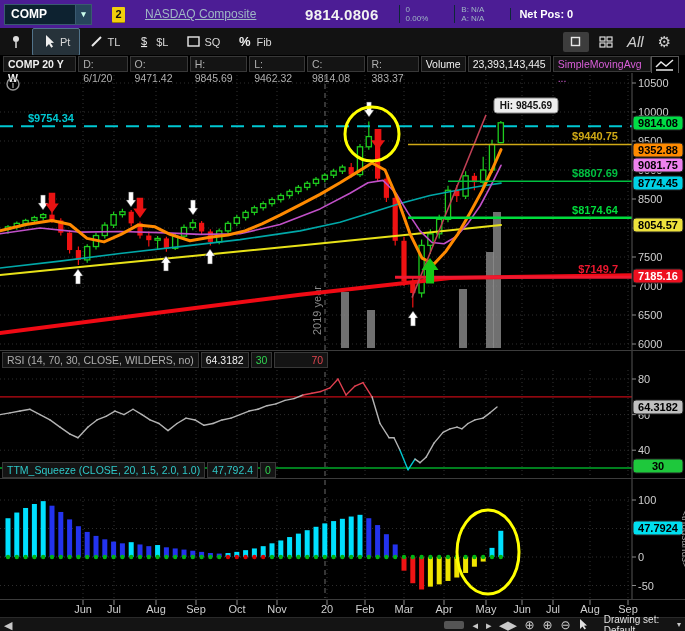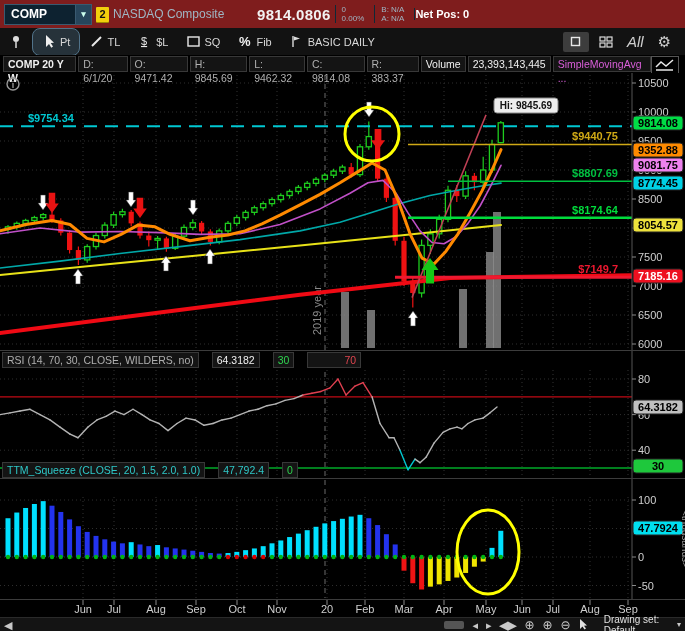--- a/index.html
+++ b/index.html
@@ -1,54 +1,54 @@
 <!DOCTYPE html>
 <html><head>
 <meta charset="utf-8">
 <style>
   html,body{margin:0;padding:0;background:#000;}
   #app{position:relative;width:685px;height:631px;background:#000;overflow:hidden;
        font-family:"Liberation Sans",sans-serif;color:#ccc;-webkit-font-smoothing:antialiased;}
   .abs{position:absolute;}
   
-  #topbar{position:absolute;left:0;top:0;width:685px;height:28px;background:#7f1d1d;
-          display:flex;align-items:center;gap:4px;border-bottom:1px solid #0a1e2b;}
+  #topbar{position:absolute;left:0;top:0;width:685px;height:28px;background:#4c1d95;
+          display:flex;align-items:center;gap:20px;border-bottom:1px solid #0a1e2b;}
   .sym-select{display:flex;align-items:center;margin-left:4px;background:#0d2230;border:1px solid #3a5a70;
               height:19px;width:86px;color:#fff;font-size:12px;font-weight:bold;}
   .sym-select .txt{flex:1;padding-left:6px;}
   .dd-btn{width:15px;height:100%;background:#27465c;border-left:1px solid #3a5a70;color:#cfe;
           font-size:9px;display:flex;align-items:center;justify-content:center;}
   .badge{width:13px;height:15px;background:#f2cf0c;color:#111;font-size:11px;font-weight:bold;
          text-align:center;line-height:15px;border-radius:1px;box-shadow:0 1px 0 #a08a00;}
-  .sym-name{color:#9fb6c4;font-size:12px;min-width:140px;}
+  .sym-name{color:#9fb6c4;font-size:12px;min-width:140px;text-decoration:underline;}
   .last-price{color:#f2f2f2;font-size:15px;font-weight:bold;letter-spacing:.3px;}
   .stack{display:flex;flex-direction:column;line-height:9px;font-size:8px;color:#9fb6c4;padding:0 6px;
          border-left:1px solid #0e2937;}
-  .netpos{color:#fff;font-size:11px;font-weight:bold;border-left:1px solid #0e2937;padding-left:0;}
+  .netpos{color:#fff;font-size:11px;font-weight:bold;border-left:1px solid #0e2937;padding-left:8px;}
   
   #toolbar{position:absolute;left:0;top:28px;width:685px;height:27px;background:#121212;
            display:flex;align-items:center;border-bottom:1px solid #000;}
   .tb-btn{display:flex;align-items:center;gap:4px;color:#d8d8d8;font-size:11px;padding:3px 9px;height:20px;
           white-space:nowrap;}
-  .tb-btn.sel{background:#26323a;border:1px solid #51738a;border-radius:8px;}
+  .tb-btn.sel{background:#26323a;border:1px solid #51738a;border-radius:2px;}
   .tb-spacer{flex:1;}
   .tb-ico{display:flex;align-items:center;justify-content:center;width:14px;height:14px;}
   .tb-tile{background:#3d3d3d;border-radius:2px;padding:3px 6px;margin-right:10px;}
   .tb-right{color:#cfcfcf;font-size:15px;margin-right:14px;}
   
   #chart-header{position:absolute;left:0;top:55px;width:648px;height:18px;background:#000;
                 display:flex;align-items:center;gap:2px;padding-left:3px;font-size:10.5px;}
   .tok{border:1px solid #383838;background:#141414;padding:0 4px;height:14px;line-height:14px;color:#b0b0b0;}
   .tok.white{color:#f0f0f0;}  .tok.bold{font-weight:bold;}
   .tok.magenta{color:#d95fd9;}  .tok.green{color:#2fd24f;}  .tok.red{color:#e0454f;padding-left:36px;}
   .tok.cyan{color:#2fc8c8;}
   #style-ico{position:absolute;right:6px;top:56px;width:26px;height:16px;border:1px solid #555;
              display:flex;align-items:center;justify-content:center;}
   
-  .study-header{position:absolute;left:2px;height:16px;display:flex;gap:13px;align-items:center;
+  .study-header{position:absolute;left:2px;height:16px;display:flex;gap:2px;align-items:center;
                 font-size:10.5px;z-index:5;}
   
   #bottombar{position:absolute;left:0;top:617px;width:685px;height:14px;background:#141414;
              display:flex;align-items:center;font-size:10px;color:#bdbdbd;border-top:1px solid #2a2a2a;}
   .bb-ico{margin:0 4px;font-size:11px;color:#c8c8c8;line-height:12px;}
   #scroll-thumb{width:26px;height:8px;background:#555;border-radius:2px;margin-left:428px;}
   #drawing-set{margin-left:12px;color:#e0e0e0;}
   svg text{font-family:"Liberation Sans",sans-serif;}
 </style>
 </head>
@@ -116,29 +116,20 @@
         </span>
         <span>SQ</span>
       </div>
       <div class="tb-btn">
         <span class="tb-ico">
           <svg width="13" height="13" viewBox="0 0 13 13">
             <text x="0" y="11" font-size="13" font-weight="bold" fill="#f0f0f0">%</text>
           </svg>
         </span>
         <span>Fib</span>
-      </div>
-      <div class="tb-btn">
-        <span class="tb-ico">
-          <svg width="11" height="13" viewBox="0 0 11 13">
-            <line x1="2" y1="1" x2="2" y2="12" stroke="#ddd" stroke-width="1.4"></line>
-            <polygon points="3,1.5 9,3.5 3,5.5" fill="#ddd"></polygon>
-          </svg>
-        </span>
-        <span>BASIC DAILY</span>
       </div>
       <div class="tb-spacer"></div>
       <div class="tb-ico tb-tile">
         <svg width="11" height="11" viewBox="0 0 11 11">
           <rect x="1.5" y="1.5" width="8" height="8" fill="none" stroke="#e8e8e8" stroke-width="1.4"></rect>
         </svg>
       </div>
       <div class="tb-ico" style="margin-right: 14px;">
         <svg width="14" height="12" viewBox="0 0 14 12">
           <rect x="1" y="1" width="5" height="4" fill="none" stroke="#ddd" stroke-width="1.2"></rect>

